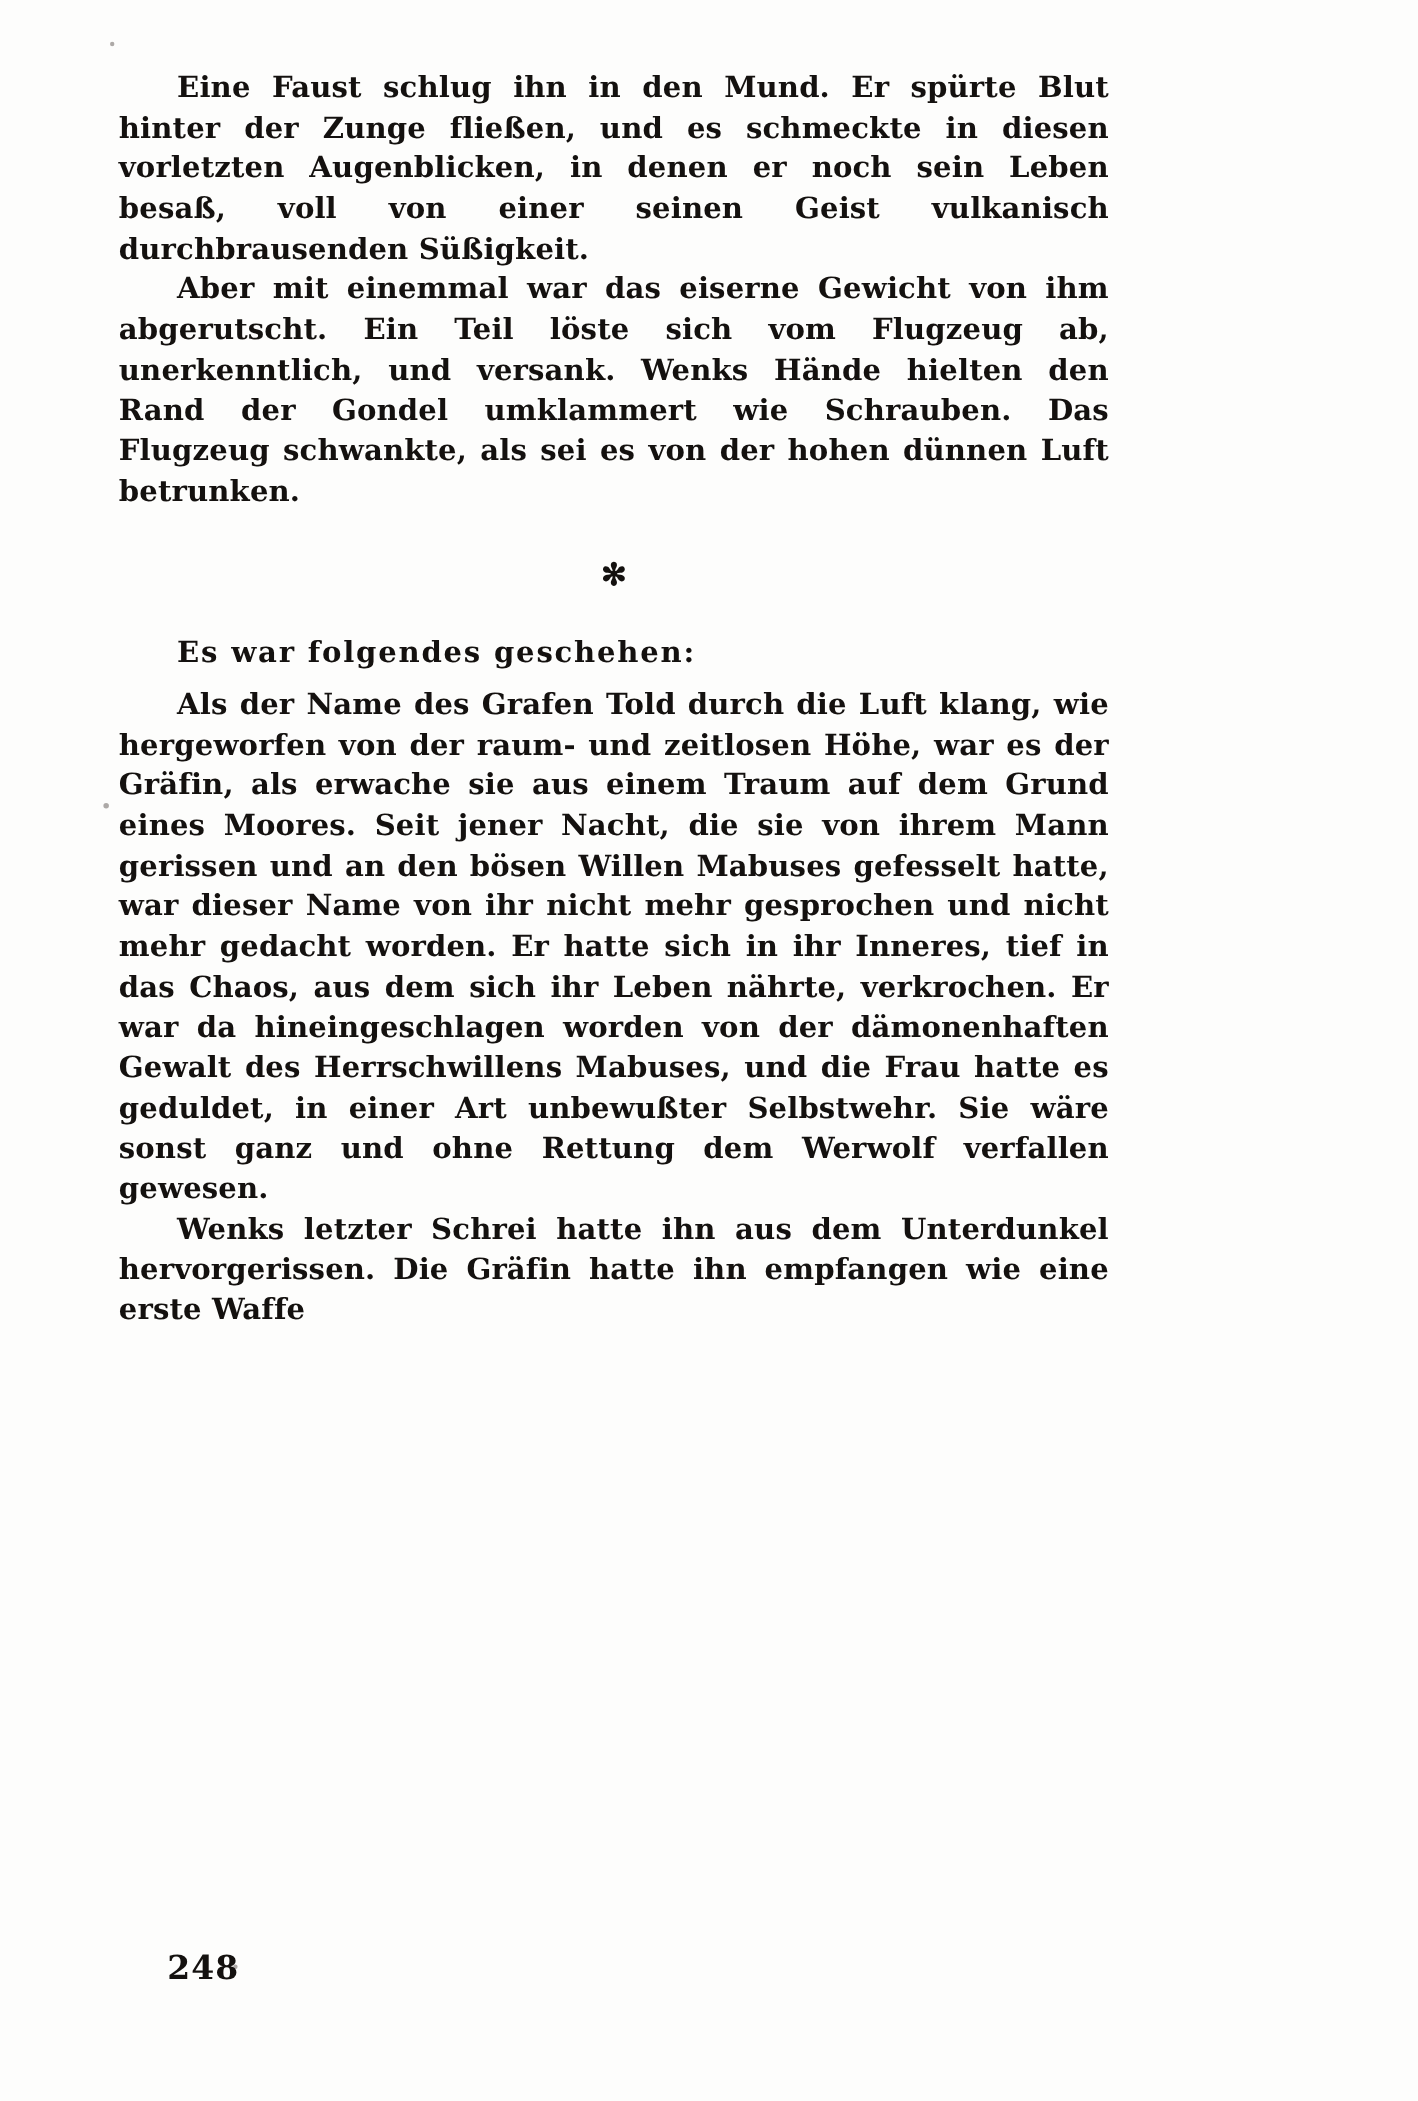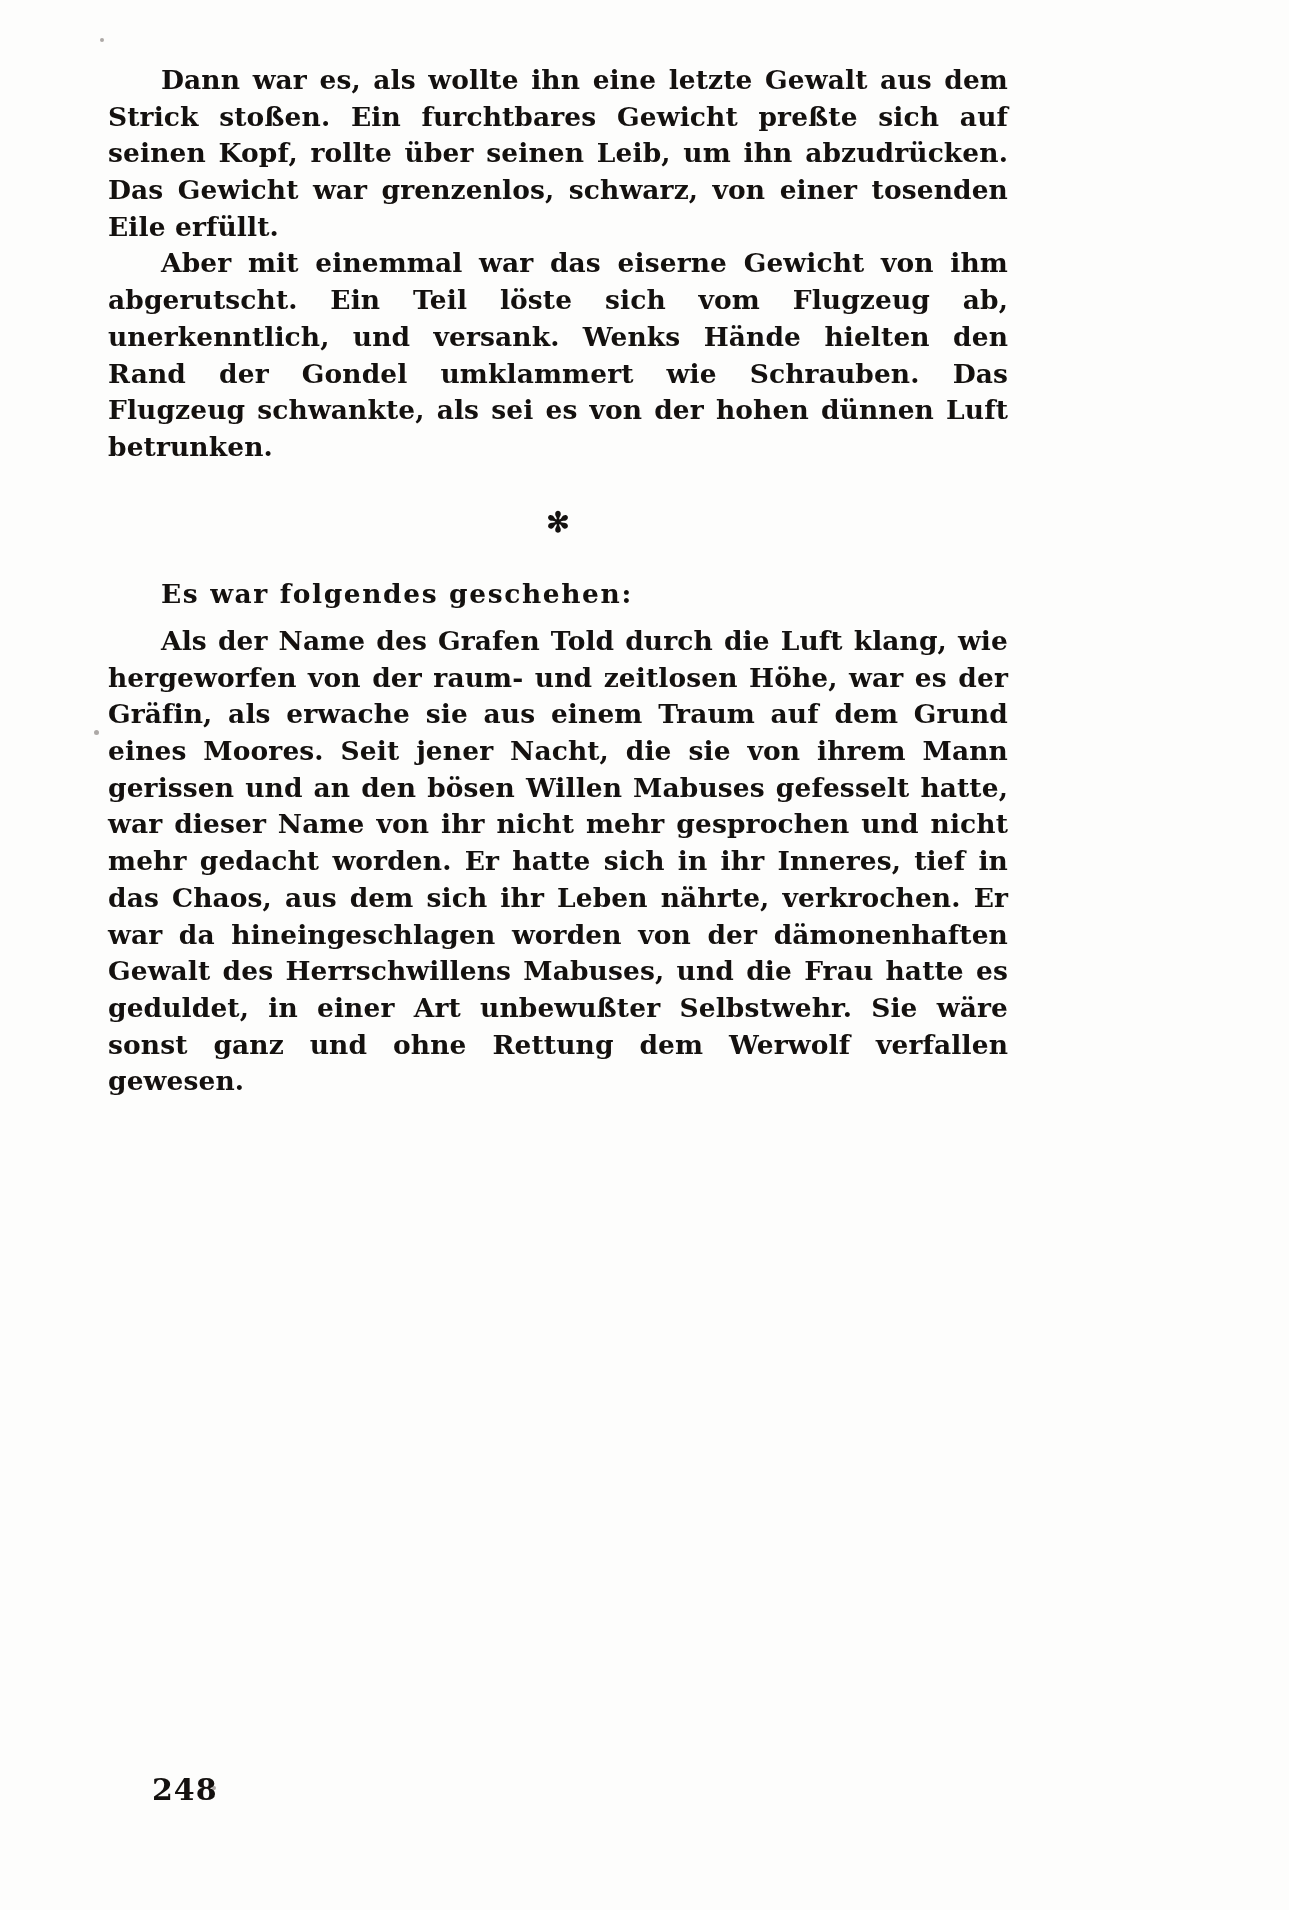--- a/index.html
+++ b/index.html
@@ -76,26 +76,27 @@
 <body>
 
 <div class="page">
 
   <div class="speck" style="left:100px; top:38px; width:4px; height:4px;"></div>
   <div class="speck" style="left:94px; top:730px; width:5px; height:5px;"></div>
   <div class="speck" style="left:212px; top:1786px; width:4px; height:4px;"></div>
 
   <div class="textblock">
 
-    <p class="para">Dann war es, als wollte ihn eine letzte Gewalt aus dem Strick stoßen. Ein furchtbares Gewicht preßte sich auf seinen Kopf, rollte über seinen Leib, um ihn abzudrücken. Das Gewicht war grenzenlos, schwarz, von einer tosenden Eile erfüllt.</p>
+    <p class="para">Eine Faust schlug ihn in den Mund. Er spürte Blut hinter der Zunge fließen, und es schmeckte in diesen vorletzten Augenblicken, in denen er noch sein Leben besaß, voll von einer seinen Geist vulkanisch durchbrausenden Süßigkeit.</p>
     <p class="para">Aber mit einemmal war das eiserne Gewicht von ihm abgerutscht. Ein Teil löste sich vom Flugzeug ab, unerkenntlich, und versank. Wenks Hände hielten den Rand der Gondel umklammert wie Schrauben. Das Flugzeug schwankte, als sei es von der hohen dünnen Luft betrunken.</p>
 
     <div class="sep">✻</div>
 
     <p class="section-head">Es war folgendes geschehen:</p>
 
     <p class="para after-head">Als der Name des Grafen Told durch die Luft klang, wie hergeworfen von der raum- und zeitlosen Höhe, war es der Gräfin, als erwache sie aus einem Traum auf dem Grund eines Moores. Seit jener Nacht, die sie von ihrem Mann gerissen und an den bösen Willen Mabuses gefesselt hatte, war dieser Name von ihr nicht mehr gesprochen und nicht mehr gedacht worden. Er hatte sich in ihr Inneres, tief in das Chaos, aus dem sich ihr Leben nährte, verkrochen. Er war da hineingeschlagen worden von der dämonenhaften Gewalt des Herrschwillens Mabuses, und die Frau hatte es geduldet, in einer Art unbewußter Selbstwehr. Sie wäre sonst ganz und ohne Rettung dem Werwolf verfallen gewesen.</p>
+    <p class="para">Wenks letzter Schrei hatte ihn aus dem Unterdunkel hervorgerissen. Die Gräfin hatte ihn empfangen wie eine erste Waffe</p>
 
   </div>
 
   <div class="page-number">248</div>
 
 </div>
 
 </body></html>

